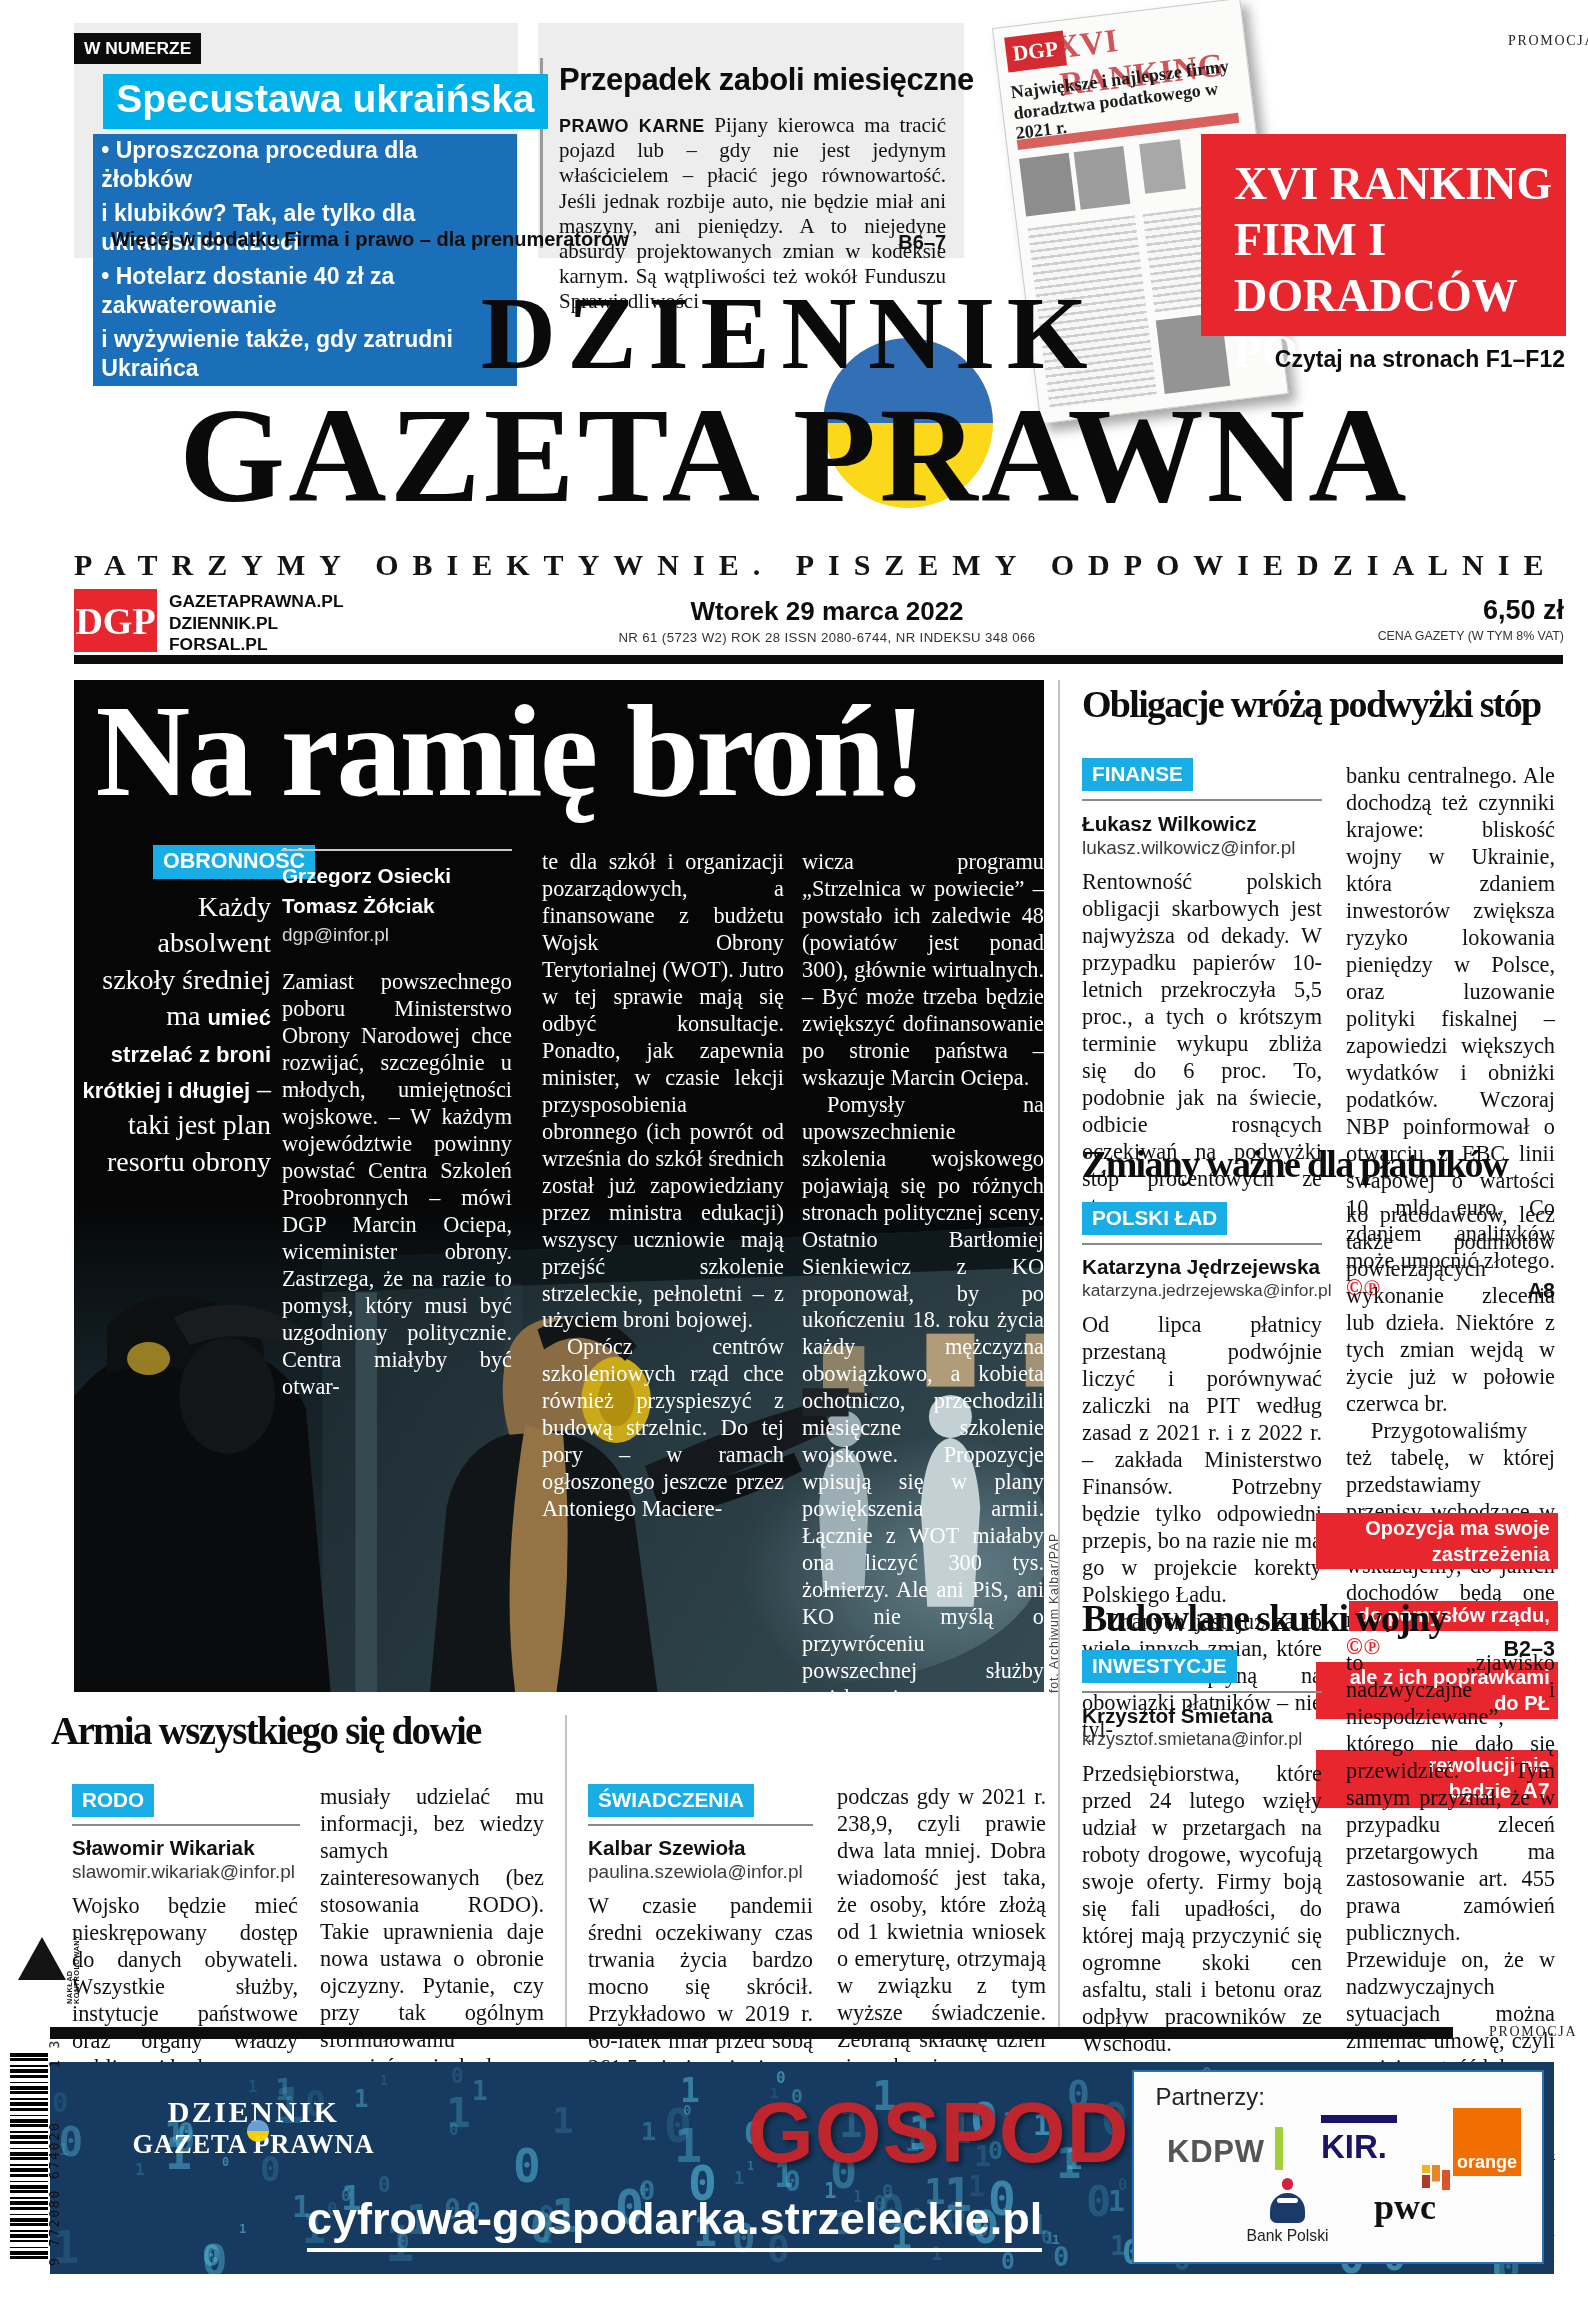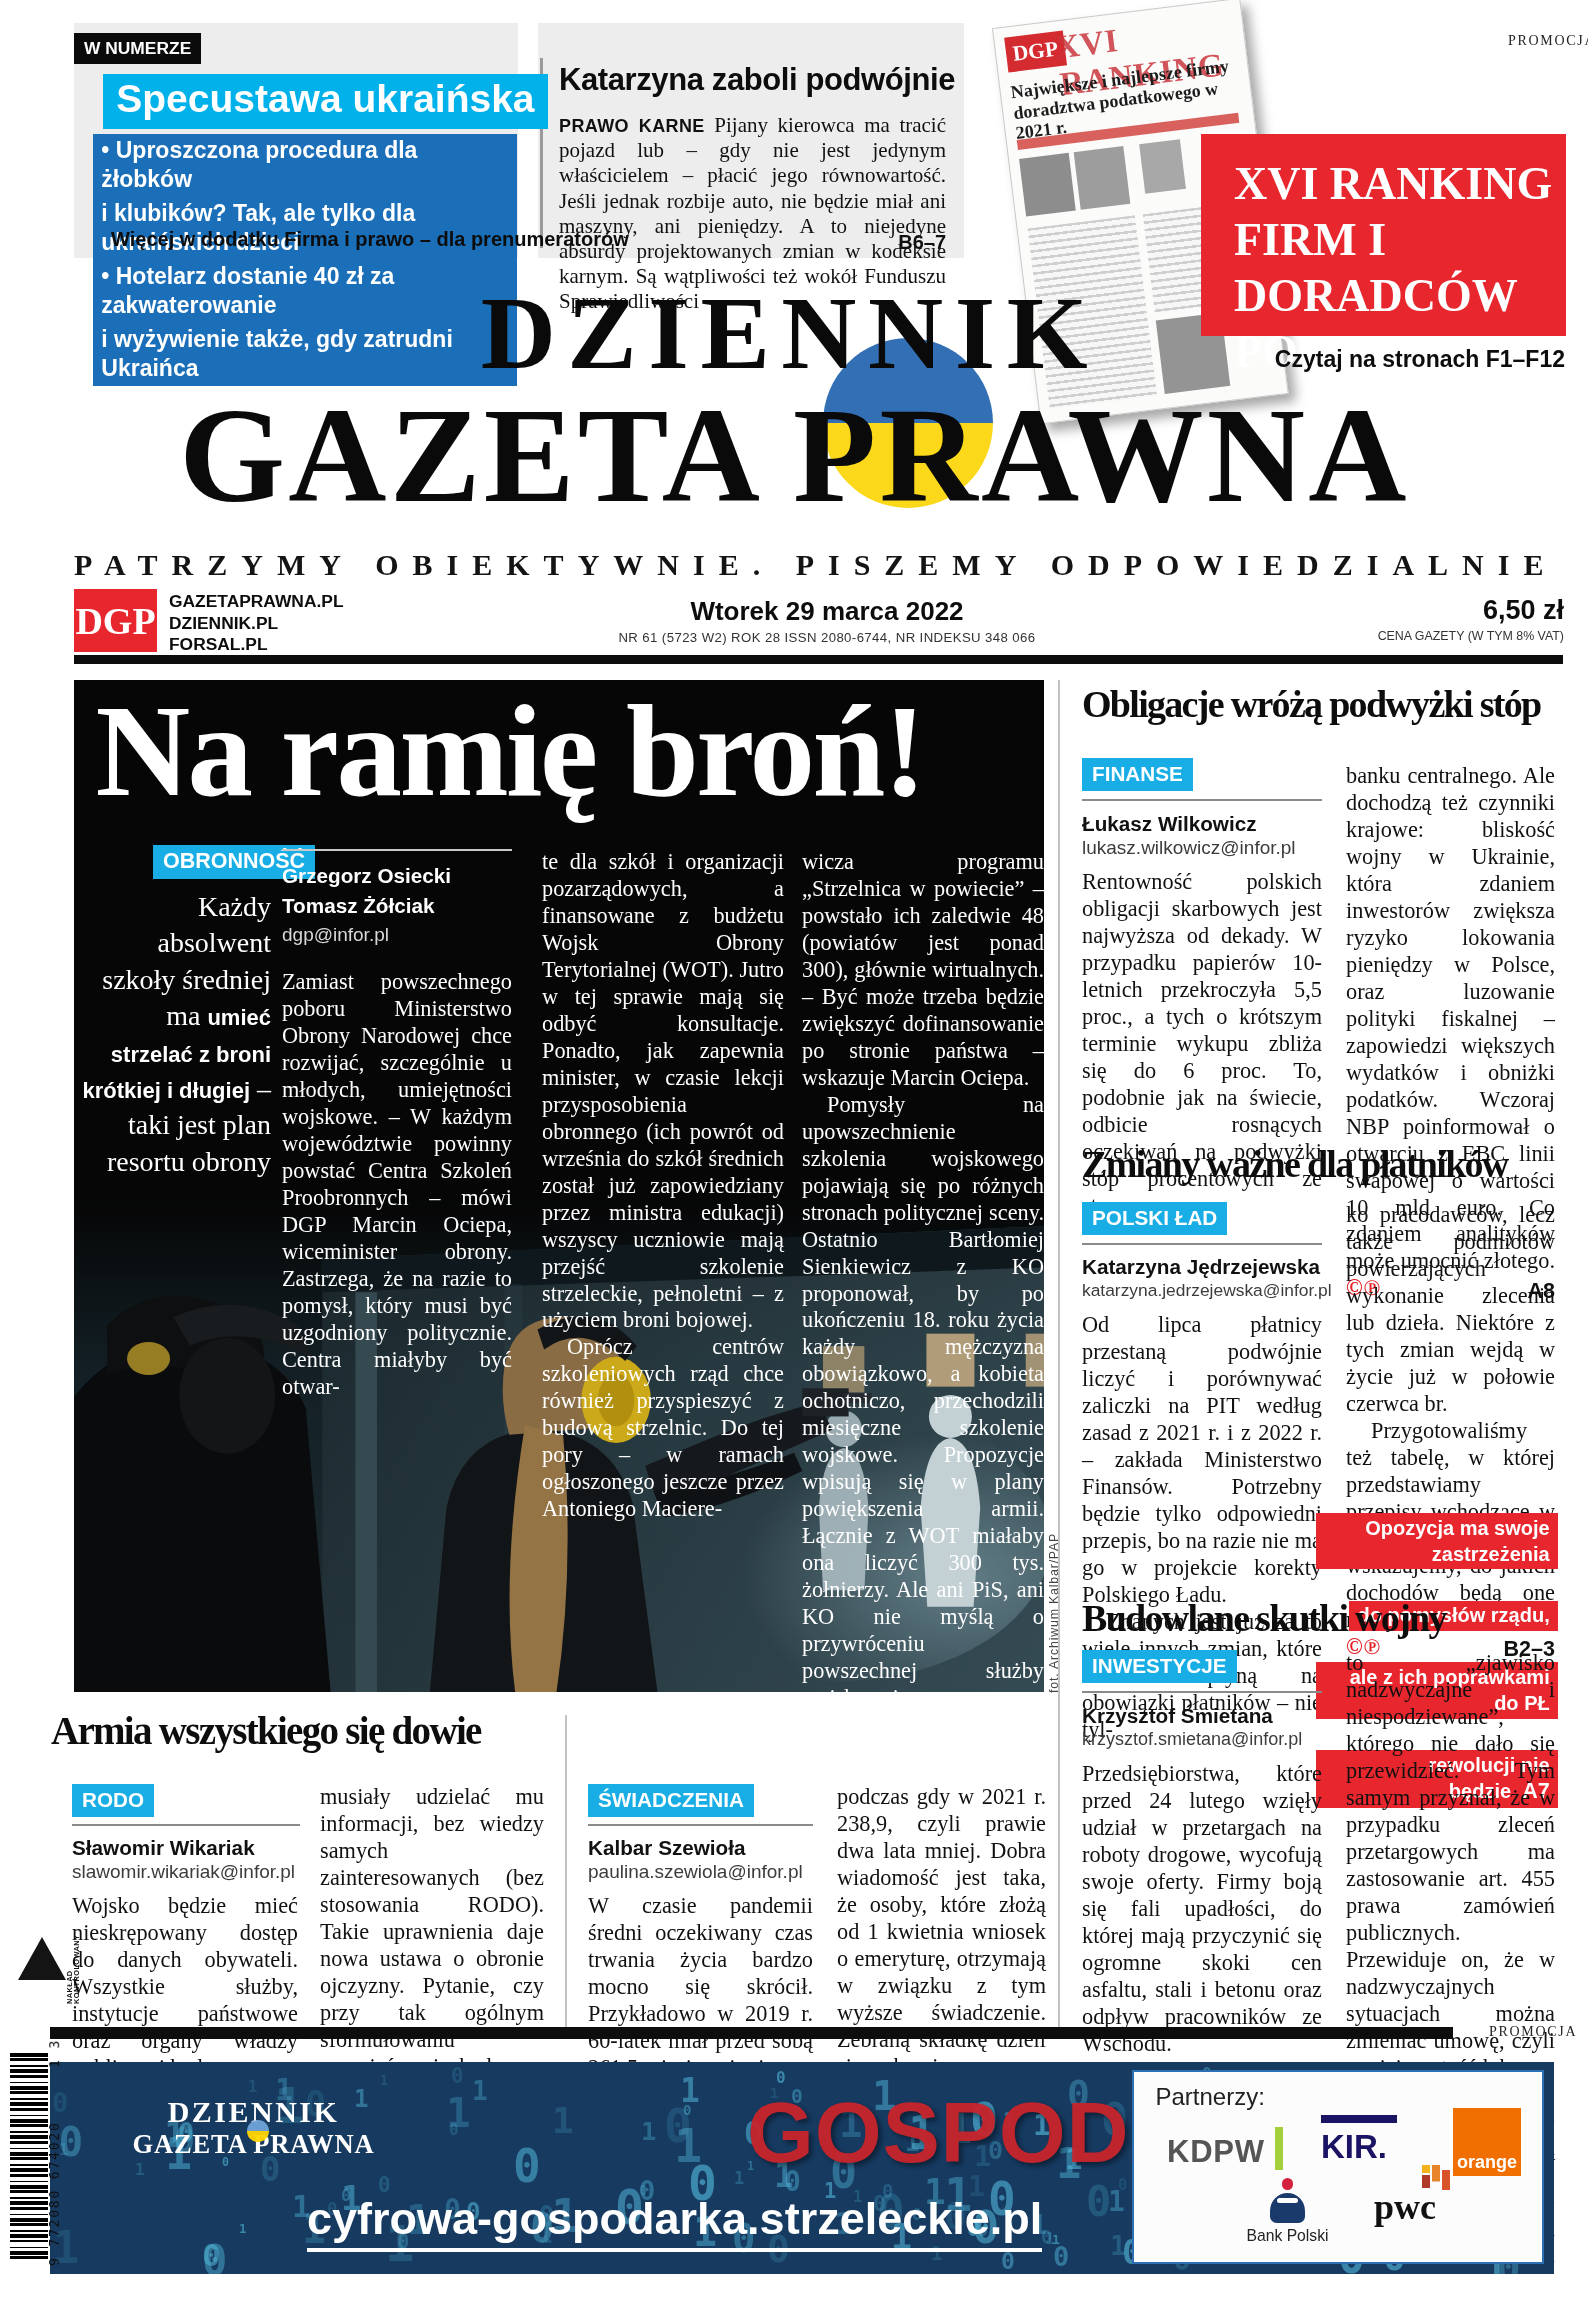--- a/index.html
+++ b/index.html
@@ -47,21 +47,21 @@
     <span>Specustawa ukraińska</span>
   </div>
   <div class="abs" style="left:93px;top:134px;width:424px;line-height:27px;">
     <span class="bullet-line">• Uproszczona procedura dla żłobków</span><br>
     <span class="bullet-line">i klubików? Tak, ale tylko dla ukraińskich dzieci</span><br>
     <span class="bullet-line">• Hotelarz dostanie 40 zł za zakwaterowanie</span><br>
     <span class="bullet-line">i wyżywienie także, gdy zatrudni Ukraińca</span>
   </div>
   <div class="abs" style="left:111px;top:227px;font:bold 20px/1.2 'Liberation Sans',sans-serif;color:#0d0d0d;">Więcej w dodatku Firma i prawo – dla prenumeratorów</div>
 
-  <div class="abs" style="left:559px;top:63px;font:bold 31px/1.1 'Liberation Sans',sans-serif;color:#0d0d0d;letter-spacing:-0.4px;">Katarzyna zaboli podwójnie</div>
+  <div class="abs" style="left:559px;top:63px;font:bold 31px/1.1 'Liberation Sans',sans-serif;color:#0d0d0d;letter-spacing:-0.4px;">Przepadek zaboli miesięczne</div>
   <div class="abs serif just" style="left:559px;top:113px;width:387px;height:139px;font-size:21px;line-height:1.2;">
     <span class="kicker-inline">PRAWO KARNE</span>
     <span>Pijany kierowca ma tracić pojazd lub – gdy nie jest jedynym właścicielem – płacić jego równowartość. Jeśli jednak rozbije auto, nie będzie miał ani maszyny, ani pieniędzy. A to niejedyne absurdy projektowanych zmian w kodeksie karnym. Są wątpliwości też wokół Funduszu Sprawiedliwości</span>
     <span class="pageref abs" style="right:0;bottom:-1.7px;font-size:20px;">B6–7</span>
   </div>
 
   <div class="abs serif" style="left:1508px;top:33px;font-size:14px;letter-spacing:1.7px;color:#222;">PROMOCJA</div>
 
   <div class="abs" style="left:991px;top:13.2px;width:248px;height:397px;transform:rotate(-7deg);transform-origin:50% 0;
               background:#fbfbfa;border:0.8px solid #c9c9c9;box-shadow:6.6px 8.3px 11.6px rgba(0,0,0,0.35);overflow:hidden;">

